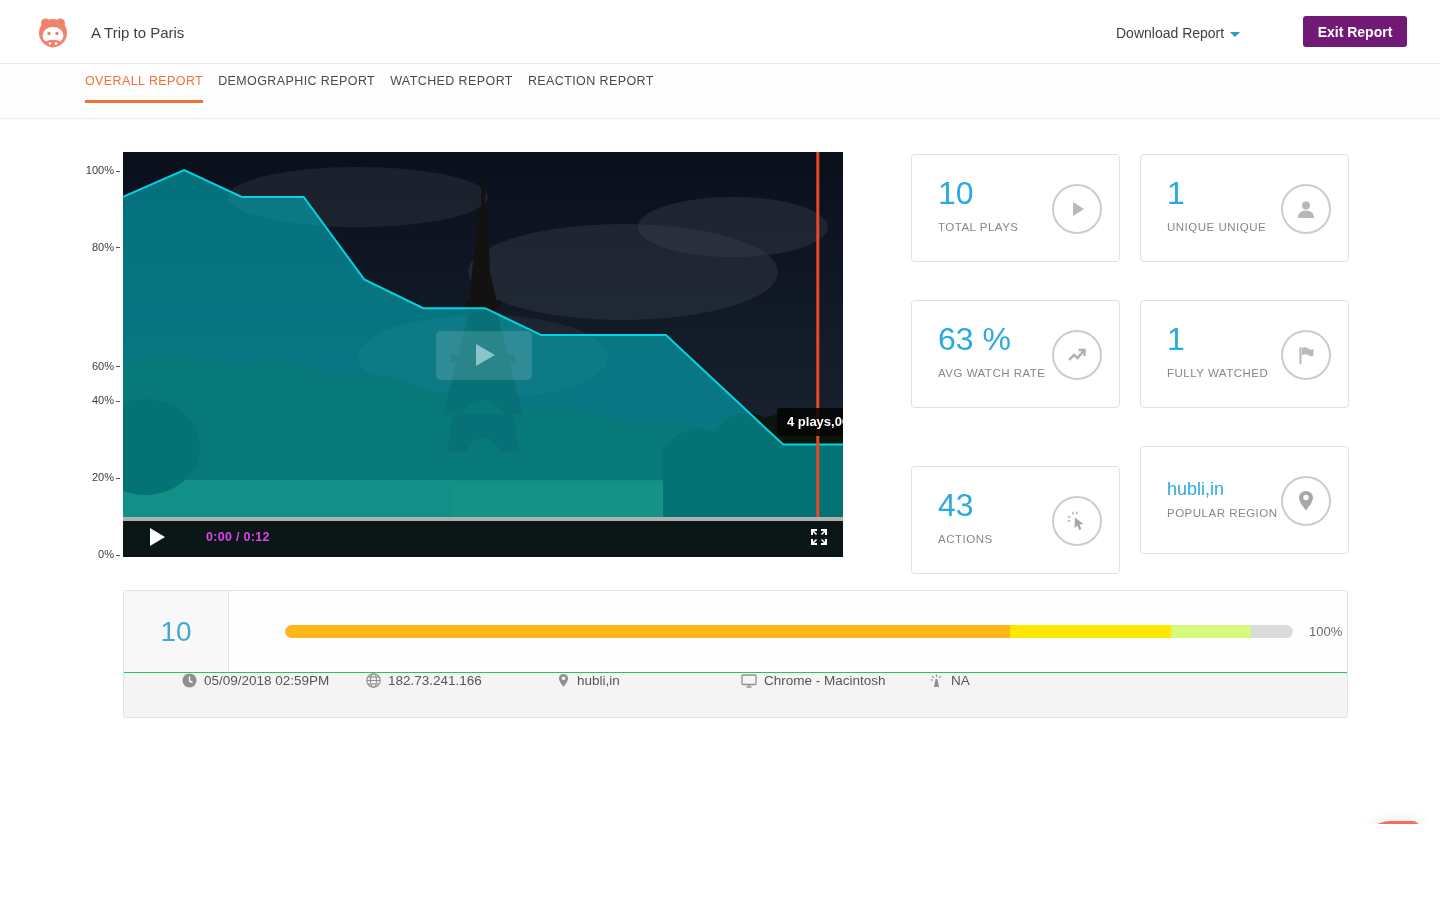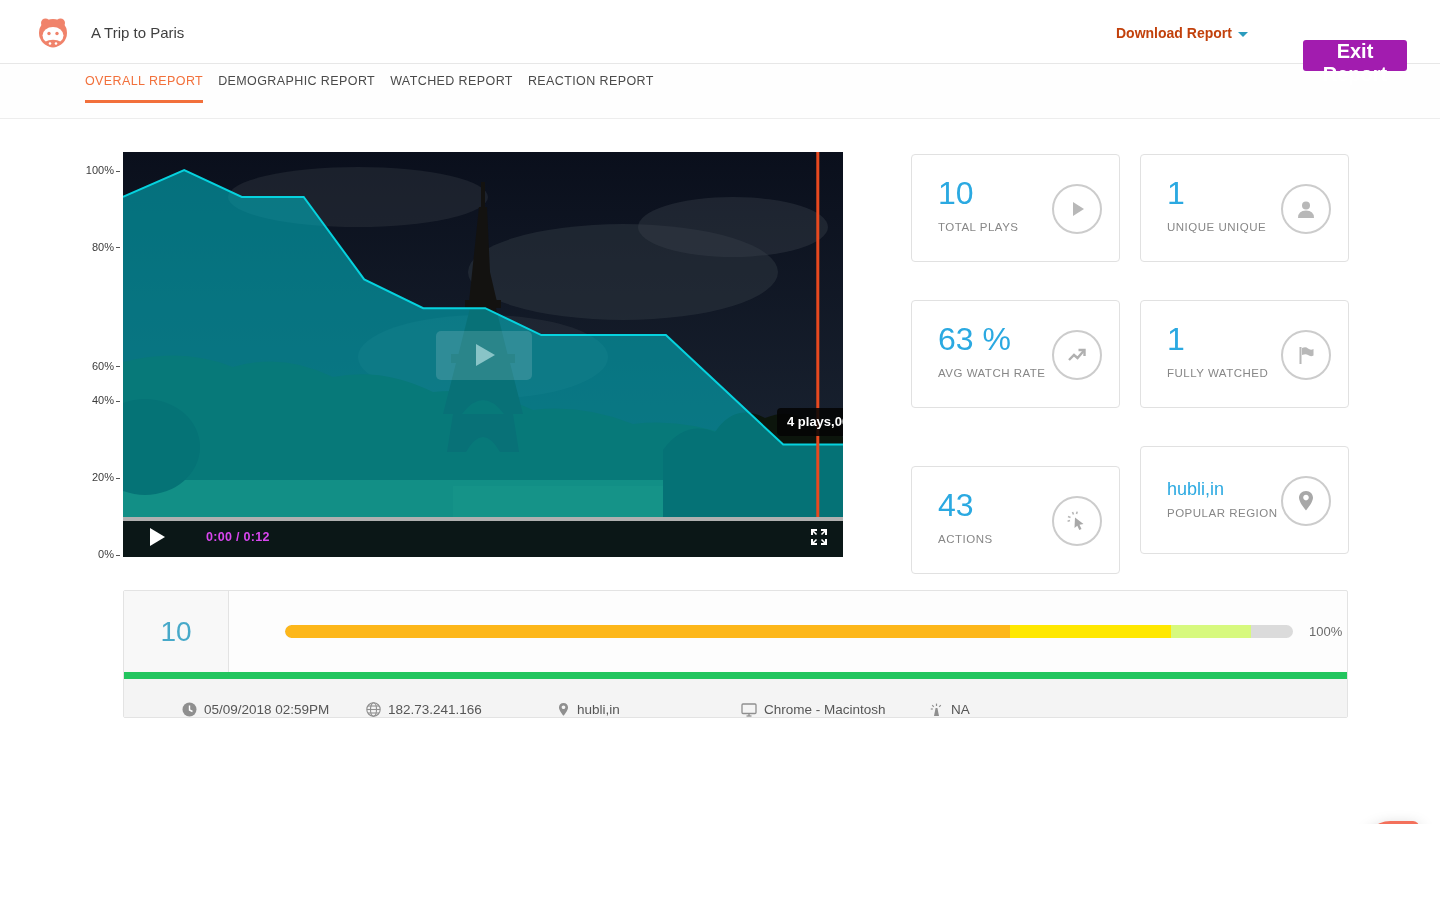--- a/index.html
+++ b/index.html
@@ -6,23 +6,23 @@
   html,body { background:#fff; }
   #app {
     position:relative; width:1440px; height:824px; overflow:hidden;
     background:#fff; font-family:"Liberation Sans", sans-serif; color:#3e3e3e;
   }
 
   
   .topbar { position:absolute; left:0; top:0; width:1440px; height:64px; background:#fff; border-bottom:1px solid #e7e7e7; z-index:5; }
   .logo { position:absolute; left:36px; top:15px; width:34px; height:34px; }
   .video-title { position:absolute; left:91px; top:24px; font-size:15px; color:#3f3f3f; }
-  .download-link { position:absolute; left:1116px; top:25px; font-size:14px; color:#c2410c; cursor:pointer;font-weight:bold; }
+  .download-link { position:absolute; left:1116px; top:25px; font-size:14px; color:#404040; cursor:pointer; }
   .caret-down { display:inline-block; width:0; height:0; border-left:5px solid transparent; border-right:5px solid transparent; border-top:5px solid #2b9cbe; margin-left:6px; vertical-align:middle; }
-  .exit-btn { position:absolute; left:1303px; top:16px; width:104px; height:31px; background:#a21caf; color:#fff; border:none; border-radius:3px; font-size:20px; font-weight:bold; font-family:"Liberation Sans",sans-serif; cursor:pointer;margin-top:24px; }
+  .exit-btn { position:absolute; left:1303px; top:16px; width:104px; height:31px; background:#701a75; color:#fff; border:none; border-radius:3px; font-size:14px; font-weight:bold; font-family:"Liberation Sans",sans-serif; cursor:pointer; }
 
   
   .tabbar { position:absolute; left:0; top:64px; width:1440px; height:55px; background:#fefefe; border-bottom:1px solid #ededed; z-index:4; }
   .tabs { position:absolute; left:85px; top:10px; display:flex; gap:15px; }
   .tab { font-size:12.5px; letter-spacing:.4px; color:#4a4a4a; padding-bottom:12px; cursor:pointer; white-space:nowrap; }
   .tab.active { color:#f2703b; border-bottom:3px solid #f2703b; }
 
   
   .yticks { position:absolute; left:78px; top:152px; width:42px; height:405px; }
   .ytick { position:absolute; right:0; font-size:11px; color:#3c3c3c; line-height:14px; white-space:nowrap; }
@@ -48,21 +48,21 @@
   .stat-label.lower { top:60px; }
   .stat-icon { position:absolute; right:17px; top:29px; width:50px; height:50px; border:2px solid #cccccc; border-radius:50%; display:flex; align-items:center; justify-content:center; }
 
   
   .viewer-card { position:absolute; left:123px; top:590px; width:1225px; background:#fdfdfd; border:1px solid #e3e3e3; border-radius:2px; }
   .viewer-top { position:relative; height:81px; }
   .plays-cell { position:absolute; left:0; top:0; width:105px; height:81px; background:#f8f8f8; border-right:1px solid #e3e3e3; display:flex; align-items:center; justify-content:center; font-size:28px; font-weight:300; color:#47a9c9; }
   .bar-track { position:absolute; left:161px; top:34px; width:1008px; height:13px; background:#dbdbdb; border-radius:7px; display:flex; overflow:hidden; }
   .bar-track .seg { height:13px; }
   .bar-pct { position:absolute; left:1185px; top:33px; font-size:13px; color:#6b6b6b; }
-  .viewer-details { height:45px; background:#f4f4f4; border-top:7px solid #22c55e; display:flex; align-items:flex-end; padding-left:58px; }
+  .viewer-details { height:45px; background:#f4f4f4; border-top:1px solid #22c55e; display:flex; align-items:flex-start; padding-left:58px; }
   .detail-item { display:flex; align-items:center; gap:7px; font-size:13.5px; color:#565656; }
   .detail-item svg { flex:0 0 auto; }
   .dw1{width:184px;} .dw2{width:191px;} .dw3{width:184px;} .dw4{width:188px;}
 
   
   .chat-launcher { position:absolute; left:1362px; top:821px; width:57px; height:57px; background:#f3705b; border-radius:50% 6px 50% 50%; box-shadow:0 6px 16px rgba(0,0,0,0.28); cursor:pointer; z-index:10; display:flex; align-items:center; justify-content:center; }
   .chat-dot { position:absolute; left:1410px; top:825px; width:14px; height:14px; border-radius:50%; background:#ed0c0c; z-index:11; }
 </style>
 </head>
 <body>

